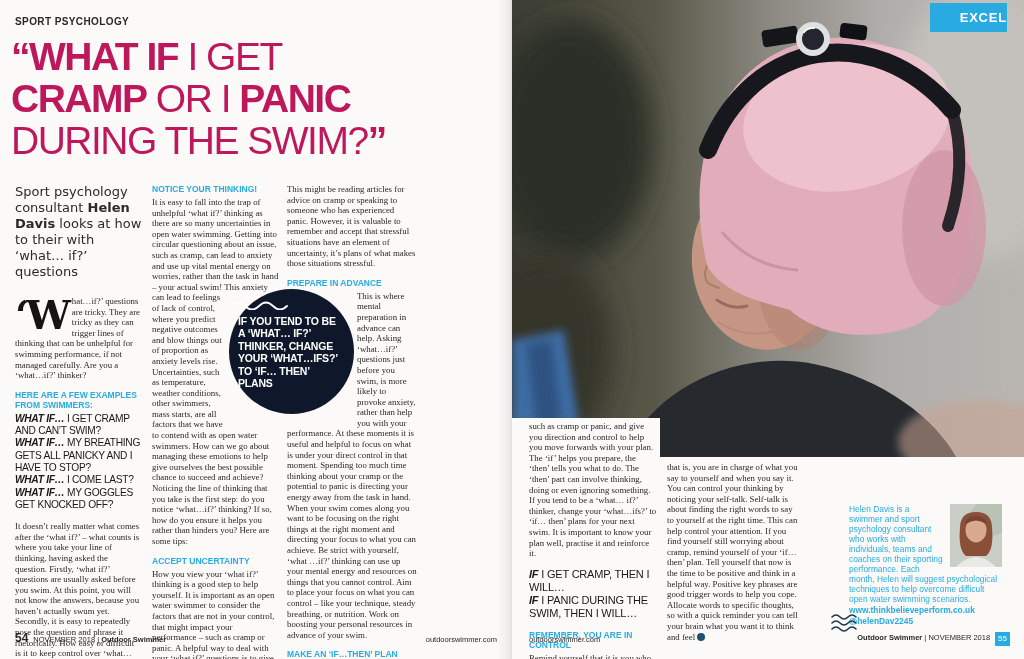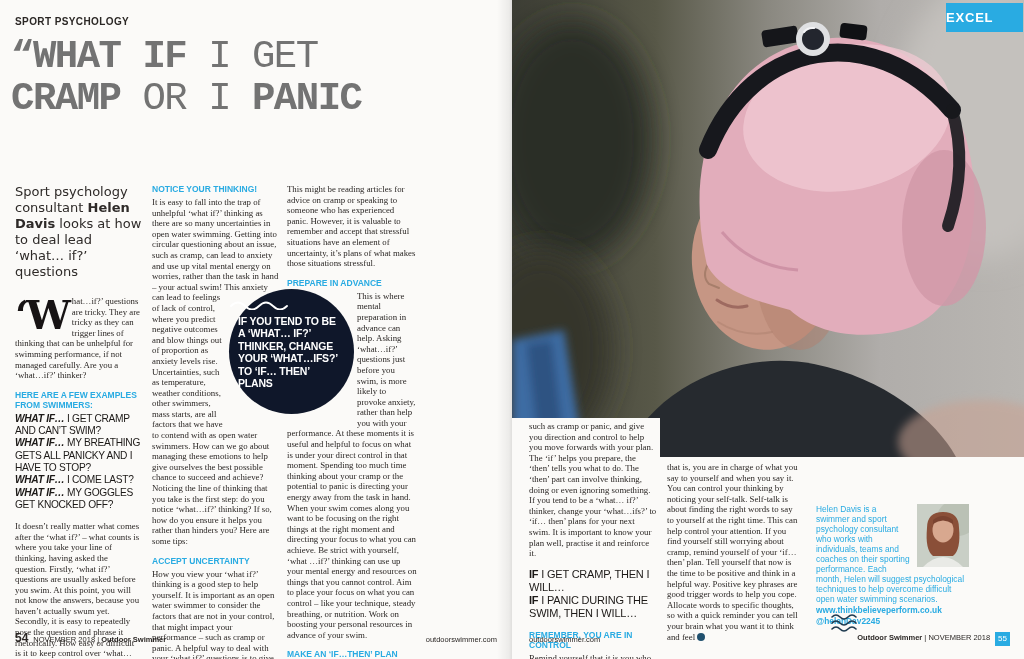--- a/index.html
+++ b/index.html
@@ -4,21 +4,21 @@
 <style>
   * { margin:0; padding:0; box-sizing:border-box; }
   html,body { width:1024px; height:659px; }
   body { font-family:"Liberation Sans", sans-serif; background:#ffffff; }
   .spread { position:relative; width:1024px; height:659px; background:#fbfaf8; overflow:hidden;padding-left:12px; }
 
   
   .kicker { position:absolute; left:15px; top:16px; font:bold 10px/12px "Liberation Sans",sans-serif;
             letter-spacing:.4px; color:#2b2725; }
   .headline { position:absolute; left:11px; top:36px; width:492px;
-              font-family:Liberation Mono, monospace; color:#737373; }
+              font-family:Liberation Sans, sans-serif; color:#be185d; }
   .hl-line { font-size:39px; line-height:42px; letter-spacing:-1.5px; font-weight:normal; white-space:nowrap; }
   .hl-line .b { font-weight:bold; }
 
   .col { position:absolute; top:184px; }
   .col1 { left:15px;  width:127px; }
   .col2 { left:152px; width:127px; }
   .col3 { left:287px; width:130px; }
 
   .standfirst { font:13px/16px "DejaVu Sans",sans-serif; color:#2e2a28; margin-bottom:16px; }
   .standfirst b { font-weight:bold; }
@@ -56,50 +56,51 @@
           padding:1px 3px 2px; margin-left:5px; vertical-align:top; }
 
   .fold { position:absolute; left:497px; top:0; width:15px; height:659px;
           background:linear-gradient(90deg, rgba(0,0,0,0) 0%, rgba(0,0,0,.06) 80%, rgba(0,0,0,.11) 100%); }
 
   
   .photo { position:absolute; left:512px; top:0; width:512px; height:457px; overflow:hidden; }
   .photo svg { display:block; }
   .photo-notch { position:absolute; left:512px; top:418px; width:148px; height:39px; background:#fbfaf8; }
   .tag { position:absolute; left:930px; top:3px; width:77px; height:29px; background:#29abe2;
-         color:#fff; font:bold 13px/29px "Liberation Sans",sans-serif; letter-spacing:.8px; text-align:left;margin-left:16px; }
+         color:#fff; font:bold 13px/29px "Liberation Sans",sans-serif; letter-spacing:.8px; text-align:right; }
 
   .colA { position:absolute; left:529px; top:421px; width:129px; }
   .colB { position:absolute; left:667px; top:462px; width:131px; }
   .ifthen { margin-top:9px; }
   .ifthen p { font:11px/13.2px "Liberation Sans",sans-serif; letter-spacing:-.2px; color:#1c1917; }
-  .ifthen b { font-weight:bold; }
+  .ifthen b { font-weight:bold; font-style:italic; }
   .endmark { display:inline-block; width:8px; height:8px; border-radius:50%; background:#20506e;
              vertical-align:-1px; margin-left:2px; }
 
-  .sidebar { position:absolute; left:816px; top:504px; width:153px; }
+  .sidebar { position:absolute; left:849px; top:504px; width:153px; }
   .thumb { float:right; width:52px; height:63px; margin:0 0 3px 6px; }
   .bio { font:8.4px/10px "Liberation Sans",sans-serif; color:#29abe2; }
   .bio-url { font:bold 8.4px/10px "Liberation Sans",sans-serif; color:#29abe2; margin-top:1px; }
   .waves-mark { position:absolute; left:830px; top:612px; }
 </style>
 </head>
 <body>
 
 <div class="spread">
 
   <div class="kicker">SPORT PSYCHOLOGY</div>
 
   <h1 class="headline">
     <div class="hl-line"><span class="b">“WHAT IF</span><span> I GET</span></div>
     <div class="hl-line"><span class="b">CRAMP</span><span> OR I </span><span class="b">PANIC</span></div>
+    <div class="hl-line"><span>DURING THE SWIM?</span><span class="b">”</span></div>
   </h1>
 
   <div class="col col1">
-    <p class="standfirst"><span>Sport psychology consultant </span><b>Helen Davis</b><span> looks at how to deal lead ‘what… if?’ questions</span></p>
+    <p class="standfirst"><span>Sport psychology consultant </span><b>Helen Davis</b><span> looks at how to their with ‘what… if?’ questions</span></p>
     <p class="body"><span class="dropcap">‘W</span><span>hat…if?’ questions are tricky. They are tricky as they can trigger lines of thinking that can be unhelpful for swimming performance, if not managed carefully. Are you a ‘what…if?’ thinker?</span></p>
     <h3 class="bh">HERE ARE A FEW EXAMPLES FROM SWIMMERS:</h3>
     <div class="wi-list">
       <p class="wi"><b>WHAT IF…</b><span> I GET CRAMP AND CAN’T SWIM?</span></p>
       <p class="wi"><b>WHAT IF…</b><span> MY BREATHING GETS ALL PANICKY AND I HAVE TO STOP?</span></p>
       <p class="wi"><b>WHAT IF…</b><span> I COME LAST?</span></p>
       <p class="wi"><b>WHAT IF…</b><span> MY GOGGLES GET KNOCKED OFF?</span></p>
     </div>
     <p class="body" style="margin-top:10px">It doesn’t really matter what comes after the ‘what if?’ – what counts is where you take your line of thinking, having asked the question. Firstly, ‘what if?’ questions are usually asked before you swim. At this point, you will not know the answers, because you haven’t actually swum yet. Secondly, it is easy to repeatedly pose the question and phrase it rhetorically. How easy or difficult is it to keep control over ‘what…if?’ thinking?</p>
   </div>

